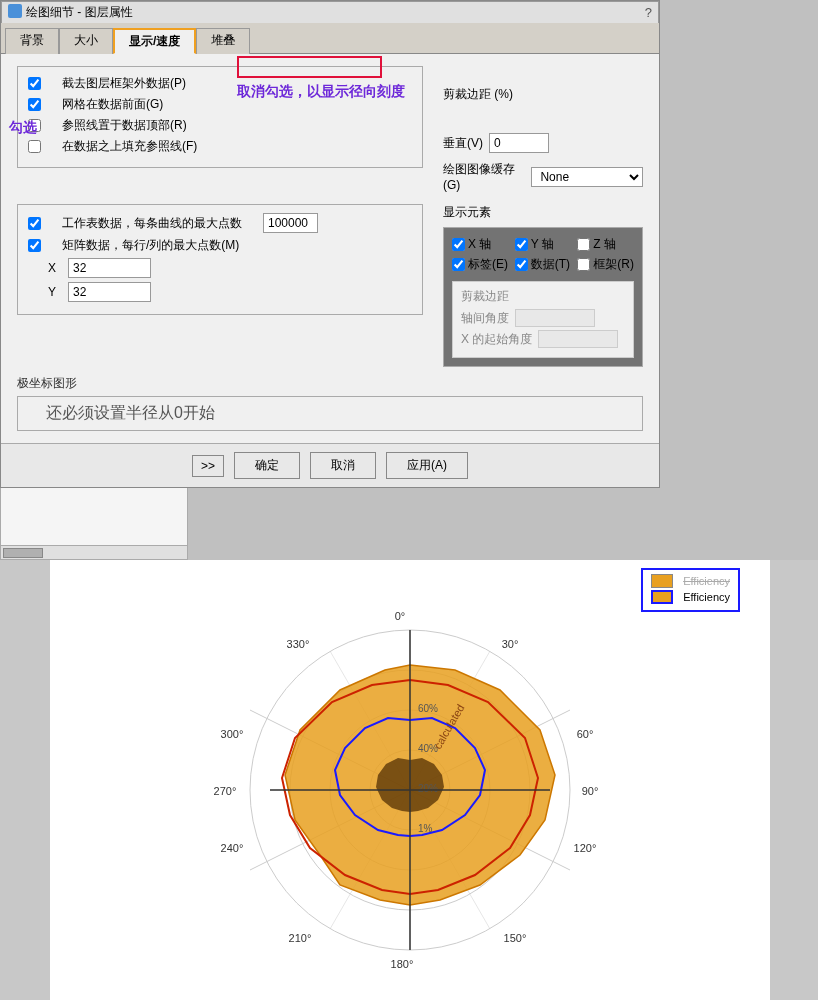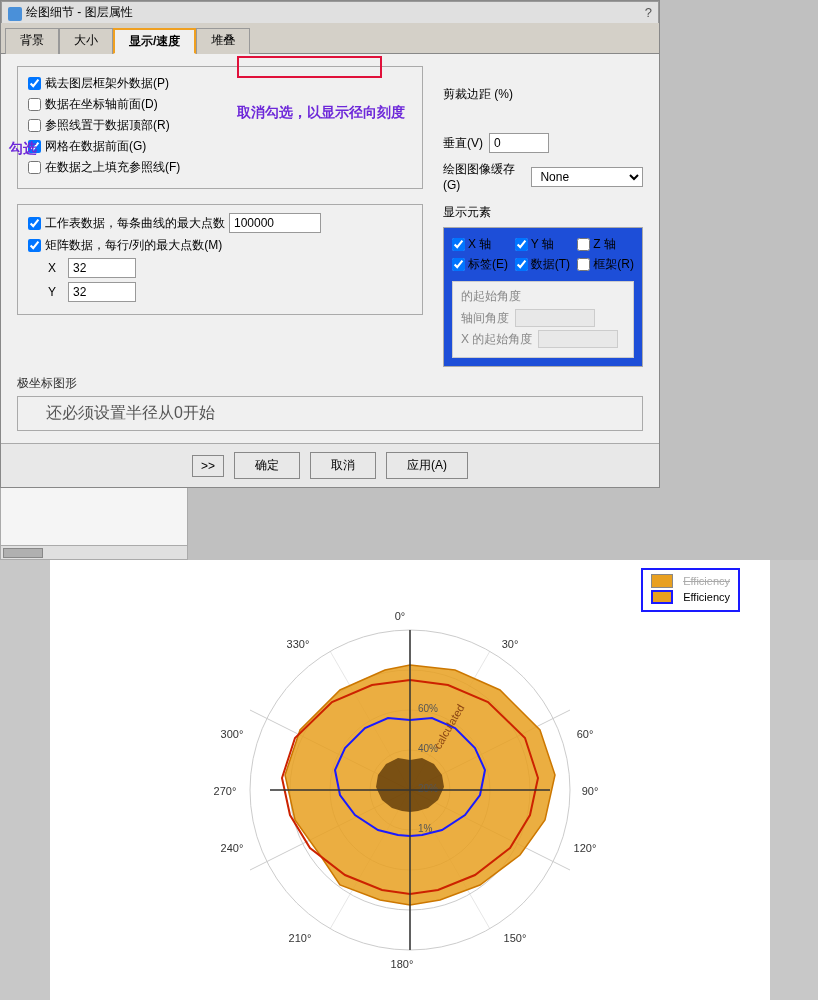--- a/index.html
+++ b/index.html
@@ -19,21 +19,21 @@
       border: 1px solid #999;
       border-bottom: none;
       height: 22px;
       display: flex;
       align-items: center;
       padding: 0 6px;
       justify-content: space-between;
     }
     .title-bar-left {
       display: flex;
-      align-items: flex-end;
+      align-items: flex-start;
       gap: 4px;
     }
     .title-icon {
       width: 14px; height: 14px;
       background: #4a90d9;
       border-radius: 2px;
     }
     .title-text { font-size: 12px; color: #000; }
     .title-question { color: #555; font-size: 13px; cursor: pointer; }
 
@@ -94,21 +94,21 @@
       border: 1px solid #aaa;
       padding: 8px 10px;
       margin-bottom: 10px;
       background: #f0f0f0;
     }
 
     .checkbox-row {
       display: flex;
       align-items: center;
       margin-bottom: 4px;
-      gap: 4px;
+      gap: 21px;
       font-size: 12px;
     }
     .checkbox-row input[type=checkbox] {
       width: 13px; height: 13px;
       margin: 0;
     }
 
     .label-row {
       display: flex;
       align-items: center;
@@ -135,21 +135,21 @@
     .annotation-text {
       color: #6d28d9;
       font-size: 14px;
       font-weight: bold;
       position: absolute;
     }
 
     .display-elements-box {
       border: 1px solid #aaa;
       padding: 8px;
-      background: #1d4ed8;
+      background: #737373;
     }
     .display-elements-title {
       font-size: 12px;
       margin-bottom: 6px;
     }
     .checkbox-grid {
       display: grid;
       grid-template-columns: 1fr 1fr 1fr;
       gap: 3px 6px;
     }
@@ -316,21 +316,21 @@
     .xy-input-row {
       display: flex;
       align-items: center;
       gap: 6px;
       margin-bottom: 4px;
     }
     .xy-label { width: 14px; font-size: 12px; }
     .xy-input {
       border: 1px solid #999;
       background: #fff;
-      width: 68px;
+      width: 83px;
       height: 20px;
       font-size: 12px;
       padding: 1px 4px;
     }
   </style>
 </head>
 <body>
 
 <div class="dialog">
 
@@ -353,31 +353,27 @@
 
     <div style="position:relative; display:flex; gap:20px; margin-bottom:8px;">
 
       <div style="flex:1;">
         <div class="section-box" style="position:relative;">
 
           <div class="checkbox-row">
             <input type="checkbox" checked="" style="">
             <label>截去图层框架外数据(P)</label>
           </div>
-          <div class="checkbox-row">
-            <input type="checkbox" style="">
-            <label>数据在坐标轴前面(D)</label>
+          <div class="checkbox-row" style="position:relative;">
+            <input type="checkbox" checked="" style="">
+            <label>网格在数据前面(G)</label>
           </div>
           <div class="checkbox-row">
             <input type="checkbox" style="">
             <label>参照线置于数据顶部(R)</label>
-          </div>
-          <div class="checkbox-row" style="position:relative;">
-            <input type="checkbox" checked="" style="">
-            <label>网格在数据前面(G)</label>
           </div>
           <div class="checkbox-row">
             <input type="checkbox" style="">
             <label>在数据之上填充参照线(F)</label>
           </div>
         </div>
 
         <div style="position:relative; margin-top:-95px; margin-left:220px; pointer-events:none;">
           <span class="annotation-text" style="position:absolute; top:0; left:0; white-space:nowrap; font-size:14px;">
             取消勾选，以显示径向刻度
@@ -407,21 +403,21 @@
     <div style="position:relative; pointer-events:none; height:0; overflow:visible;">
       <div style="position:absolute; top:-148px; left:220px; border:2px solid #e0103a; width:145px; height:22px;"></div>
     </div>
 
     <div style="display:flex; gap:20px;">
       <div style="flex:1;">
         <div class="section-box">
           <div class="checkbox-row">
             <input type="checkbox" checked="" style="">
             <span>工作表数据，每条曲线的最大点数</span>
-            <input type="text" class="input-sm" style="width: 92px;" value="100000">
+            <input type="text" class="input-sm" style="width: 55px;" value="100000">
           </div>
           <div class="checkbox-row">
             <input type="checkbox" checked="" style="">
             <span>矩阵数据，每行/列的最大点数(M)</span>
           </div>
           <div style="padding-left:20px;">
             <div class="xy-input-row">
               <span class="xy-label">X</span>
               <input type="text" class="xy-input" value="32" style="">
             </div>
@@ -457,21 +453,21 @@
               <input type="checkbox" checked="" style="">
               <span>数据(T)</span>
             </div>
             <div class="checkbox-row-grid">
               <input type="checkbox" style="">
               <span>框架(R)</span>
             </div>
           </div>
 
           <div class="incline-box" style="margin-top:8px;">
-            <div style="font-size:12px; color:#888; margin-bottom:4px;">的起始角度</div>
+            <div style="font-size:12px; color:#888; margin-bottom:4px;">剪裁边距</div>
             <div class="incline-row">
               <span>轴间角度</span>
               <input type="text" class="input-disabled" disabled="" style="">
             </div>
             <div class="incline-row">
               <span>X 的起始角度</span>
               <input type="text" class="input-disabled" disabled="" style="">
             </div>
           </div>
         </div>

